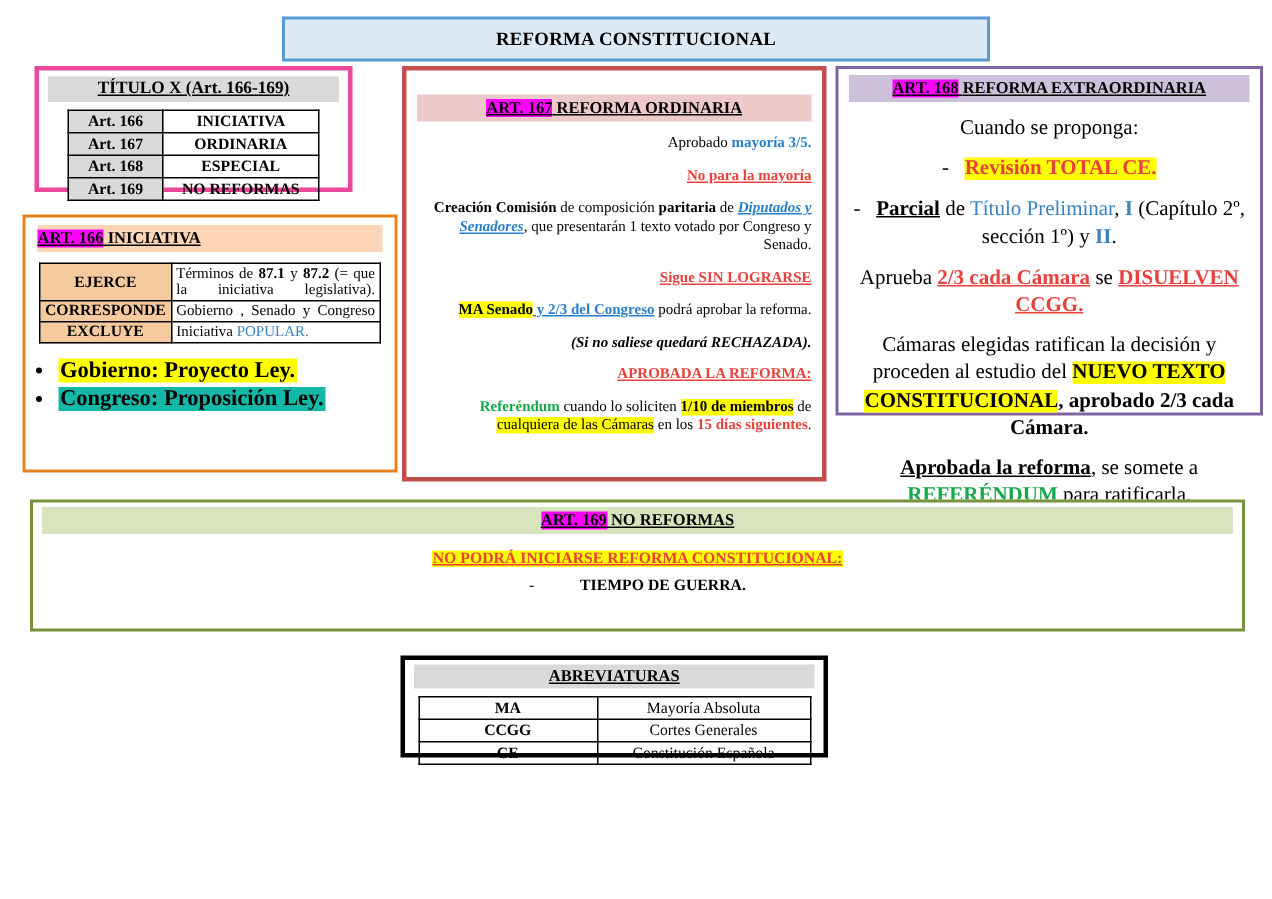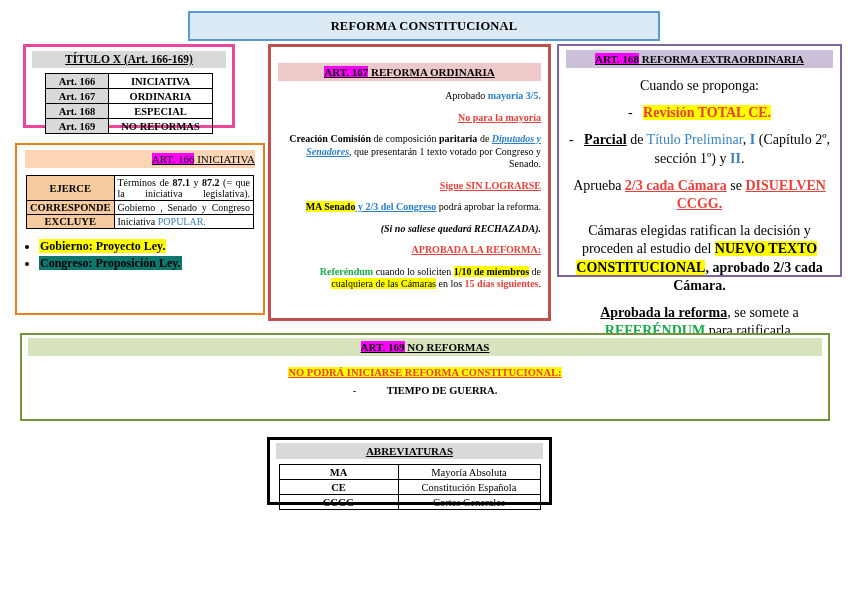--- a/index.html
+++ b/index.html
@@ -10,21 +10,21 @@
     position:relative;
     overflow:hidden;
   }
   .canvas{position:relative;width:784px;height:599px;}
 
   
   .b{font-weight:bold;}
   .u{text-decoration:underline;}
   .i{font-style:italic;}
   .hl-y{background:#ffff00;}
-  .hl-g{background:#0f766e;}
+  .hl-g{background:#14b8a6;}
   .hl-m{background:#ff00ff;}
   .c-red{color:#e8403a;}
   .c-blue{color:#3b83c0;}
   .c-green{color:#16a84a;margin-top:24px;}
   .c-blue2{color:#2a7fc9;}
 
   
   #title-banner{
     position:absolute;left:188px;top:11px;width:468px;height:26px;
     background:#dbeaf5;border:2px solid #5b9bd5;
@@ -50,27 +50,27 @@
   #tbl-titulo td{border:1px solid #000;text-align:center;padding:1px 3px;height:12px;}
   #tbl-titulo td.k{background:#d9d9d9;width:56px;}
 
   
   #box-166{
     position:absolute;left:15px;top:143px;width:250px;height:172px;
     border:2px solid #e8821e;background:#fff;box-sizing:border-box;
     padding:5px 8px;
   }
   #box-166 .hdr{
-    background:#fbd5b5;text-align:right;font-size:11px;padding:3px 0;font-weight:normal;
+    background:#fbd5b5;text-align:left;font-size:11px;padding:3px 0;font-weight:bold;
   }
   #tbl-166{border-collapse:collapse;margin:7px auto 0;width:228px;font-size:10px;}
   #tbl-166 td{border:1px solid #000;padding:1px 3px;vertical-align:middle;}
   #tbl-166 td.k{background:#f5ca9e;text-align:center;font-weight:bold;width:76px;font-size:10.5px;}
   #tbl-166 td.v{background:#fff;text-align:justify;text-align-last:justify;}
-  #bullets-166{margin:10px 0 0 14px;padding:0;list-style:disc;font-size:12px;font-weight:bold;}
+  #bullets-166{margin:10px 0 0 14px;padding:0;list-style:disc;font-size:15px;font-weight:bold;}
   #bullets-166 li{margin:2px 0;}
   #bullets-166 li span{padding:0 1px;}
 
   
   #box-167{
     position:absolute;left:268px;top:44px;width:283px;height:277px;
     border:3px solid #c0504d;background:#fff;box-sizing:border-box;
     padding:4px 7px;
   }
   #box-167 .hdr{
@@ -228,24 +228,24 @@
     <div class="hdr">
       <span class="u">ABREVIATURAS</span>
     </div>
     <table id="tbl-abrev">
       <tbody>
         <tr>
           <td class="k">MA</td>
           <td>Mayoría Absoluta</td>
         </tr>
         <tr>
+          <td class="k">CCGG</td>
+          <td>Cortes Generales</td>
+        </tr>
+        <tr>
           <td class="k">CE</td>
           <td>Constitución Española</td>
         </tr>
-        <tr>
-          <td class="k">CCGG</td>
-          <td>Cortes Generales</td>
-        </tr>
       </tbody>
     </table>
   </div>
 
 </div>
 
 </body></html>

